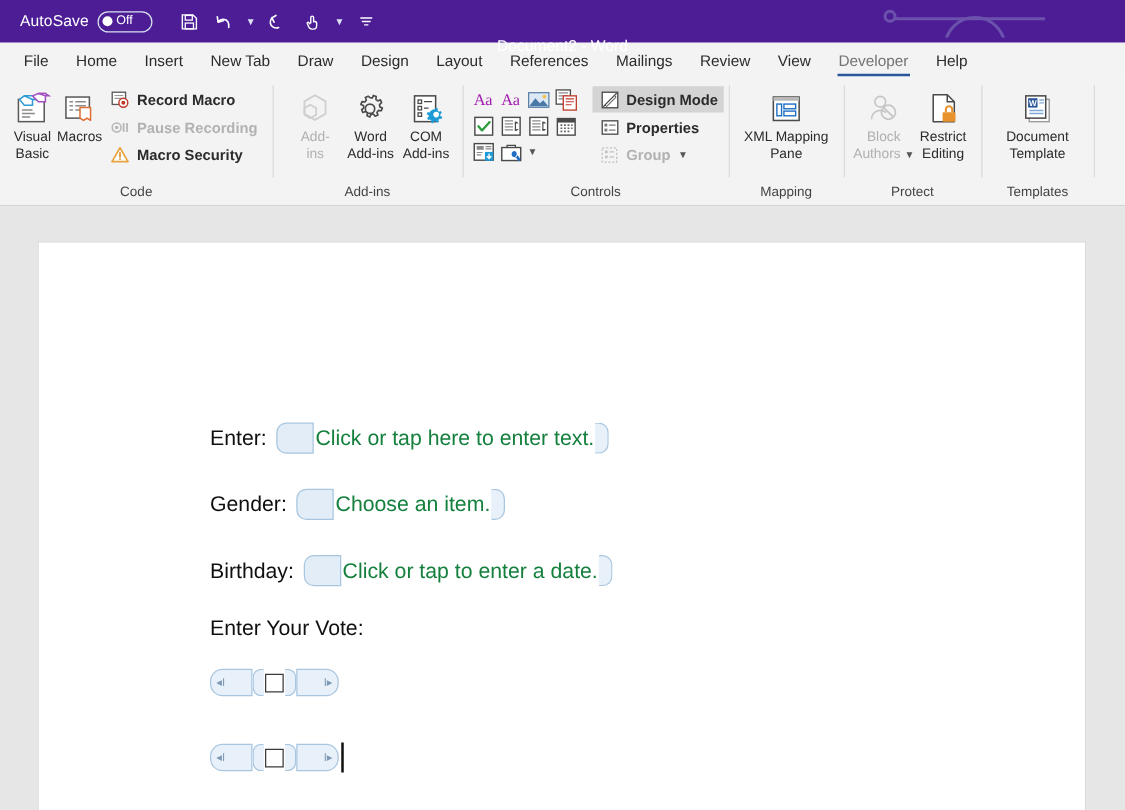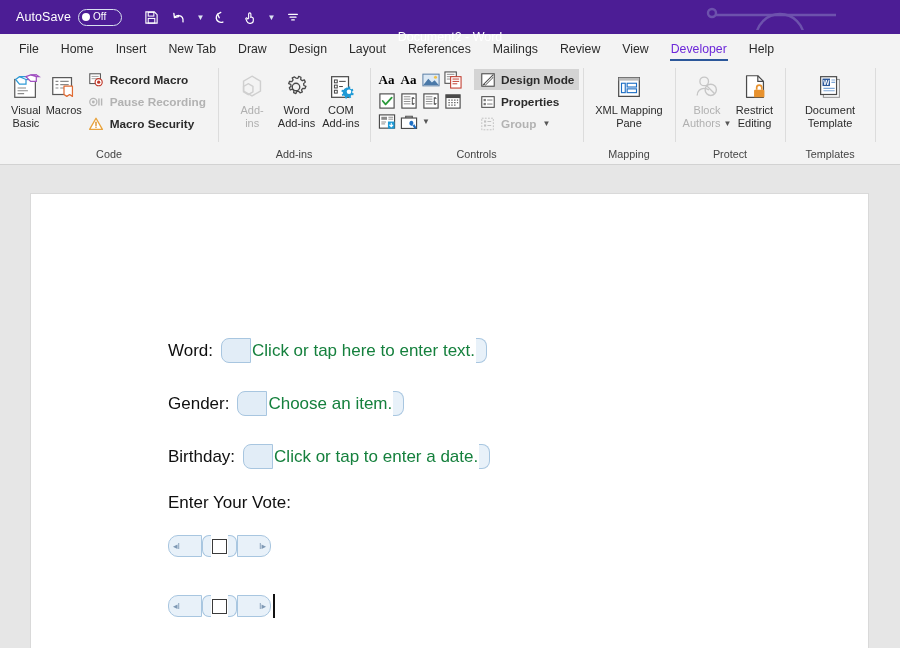--- a/index.html
+++ b/index.html
@@ -69,21 +69,21 @@
     display: flex; align-items: stretch;
     padding-left: 8px;
   }
   .tab {
     display: flex; align-items: center;
     padding: 0 11px;
     font-size: 12.3px; color: #2b2b2b;
     position: relative;
     white-space: nowrap;
   }
-  .tab.active { color: #6d28d9; font-weight: 400; }
+  .tab.active { color: #737373; font-weight: 400; }
   .tab.active::after {
     content: ""; position: absolute;
     left: 10px; right: 10px; bottom: 2px;
     height: 2.3px; background: #2b579a;
   }
 
   
   .ribbon {
     height: 102px;
     background: #f3f3f3;
@@ -126,21 +126,21 @@
   .smallbtn .ic { width: 17px; height: 17px; display: flex; align-items: center; justify-content: center; }
 
   .ctrlgrid { display: flex; flex-direction: column; gap: 2px; padding-top: 3px; }
   .ctrlrow { display: flex; gap: 3px; align-items: center; }
   .ctrlicon {
     width: 19px; height: 19px;
     display: flex; align-items: center; justify-content: center;
   }
   .ctrlcaret { font-size: 8px; color: #555; padding-left: 1px; }
 
-  .aa { font-size: 13px; color: #000000; font-family: "Liberation Serif", serif; font-weight: bold; }
+  .aa { font-size: 13px; color: #a21caf; font-family: "Liberation Serif", serif; }
 
   
   .docarea {
     position: relative;
     height: 483px;
     background: #e6e6e6;
     overflow: hidden;
   }
   .page {
     position: absolute;
@@ -581,21 +581,21 @@
     <div class="rgroup-label">Templates</div>
   </div>
 
   <div class="rgroup" style="width:25px"></div>
 </div>
 
 <div class="docarea">
   <div class="page">
 
     <div class="doc-line" style="left:137px; top:144px;">
-      <span class="lbl">Word:</span>
+      <span class="lbl">Enter:</span>
       <span class="cc" style="margin-left:8px">
         <span class="cc-tagblock" style="width:30px"></span>
         <span class="cc-ph">Click or tap here to enter text.</span>
         <span class="cc-close"></span>
       </span>
     </div>
 
     <div class="doc-line" style="left:137px; top:197px;">
       <span class="lbl">Gender:</span>
       <span class="cc" style="margin-left:8px">

